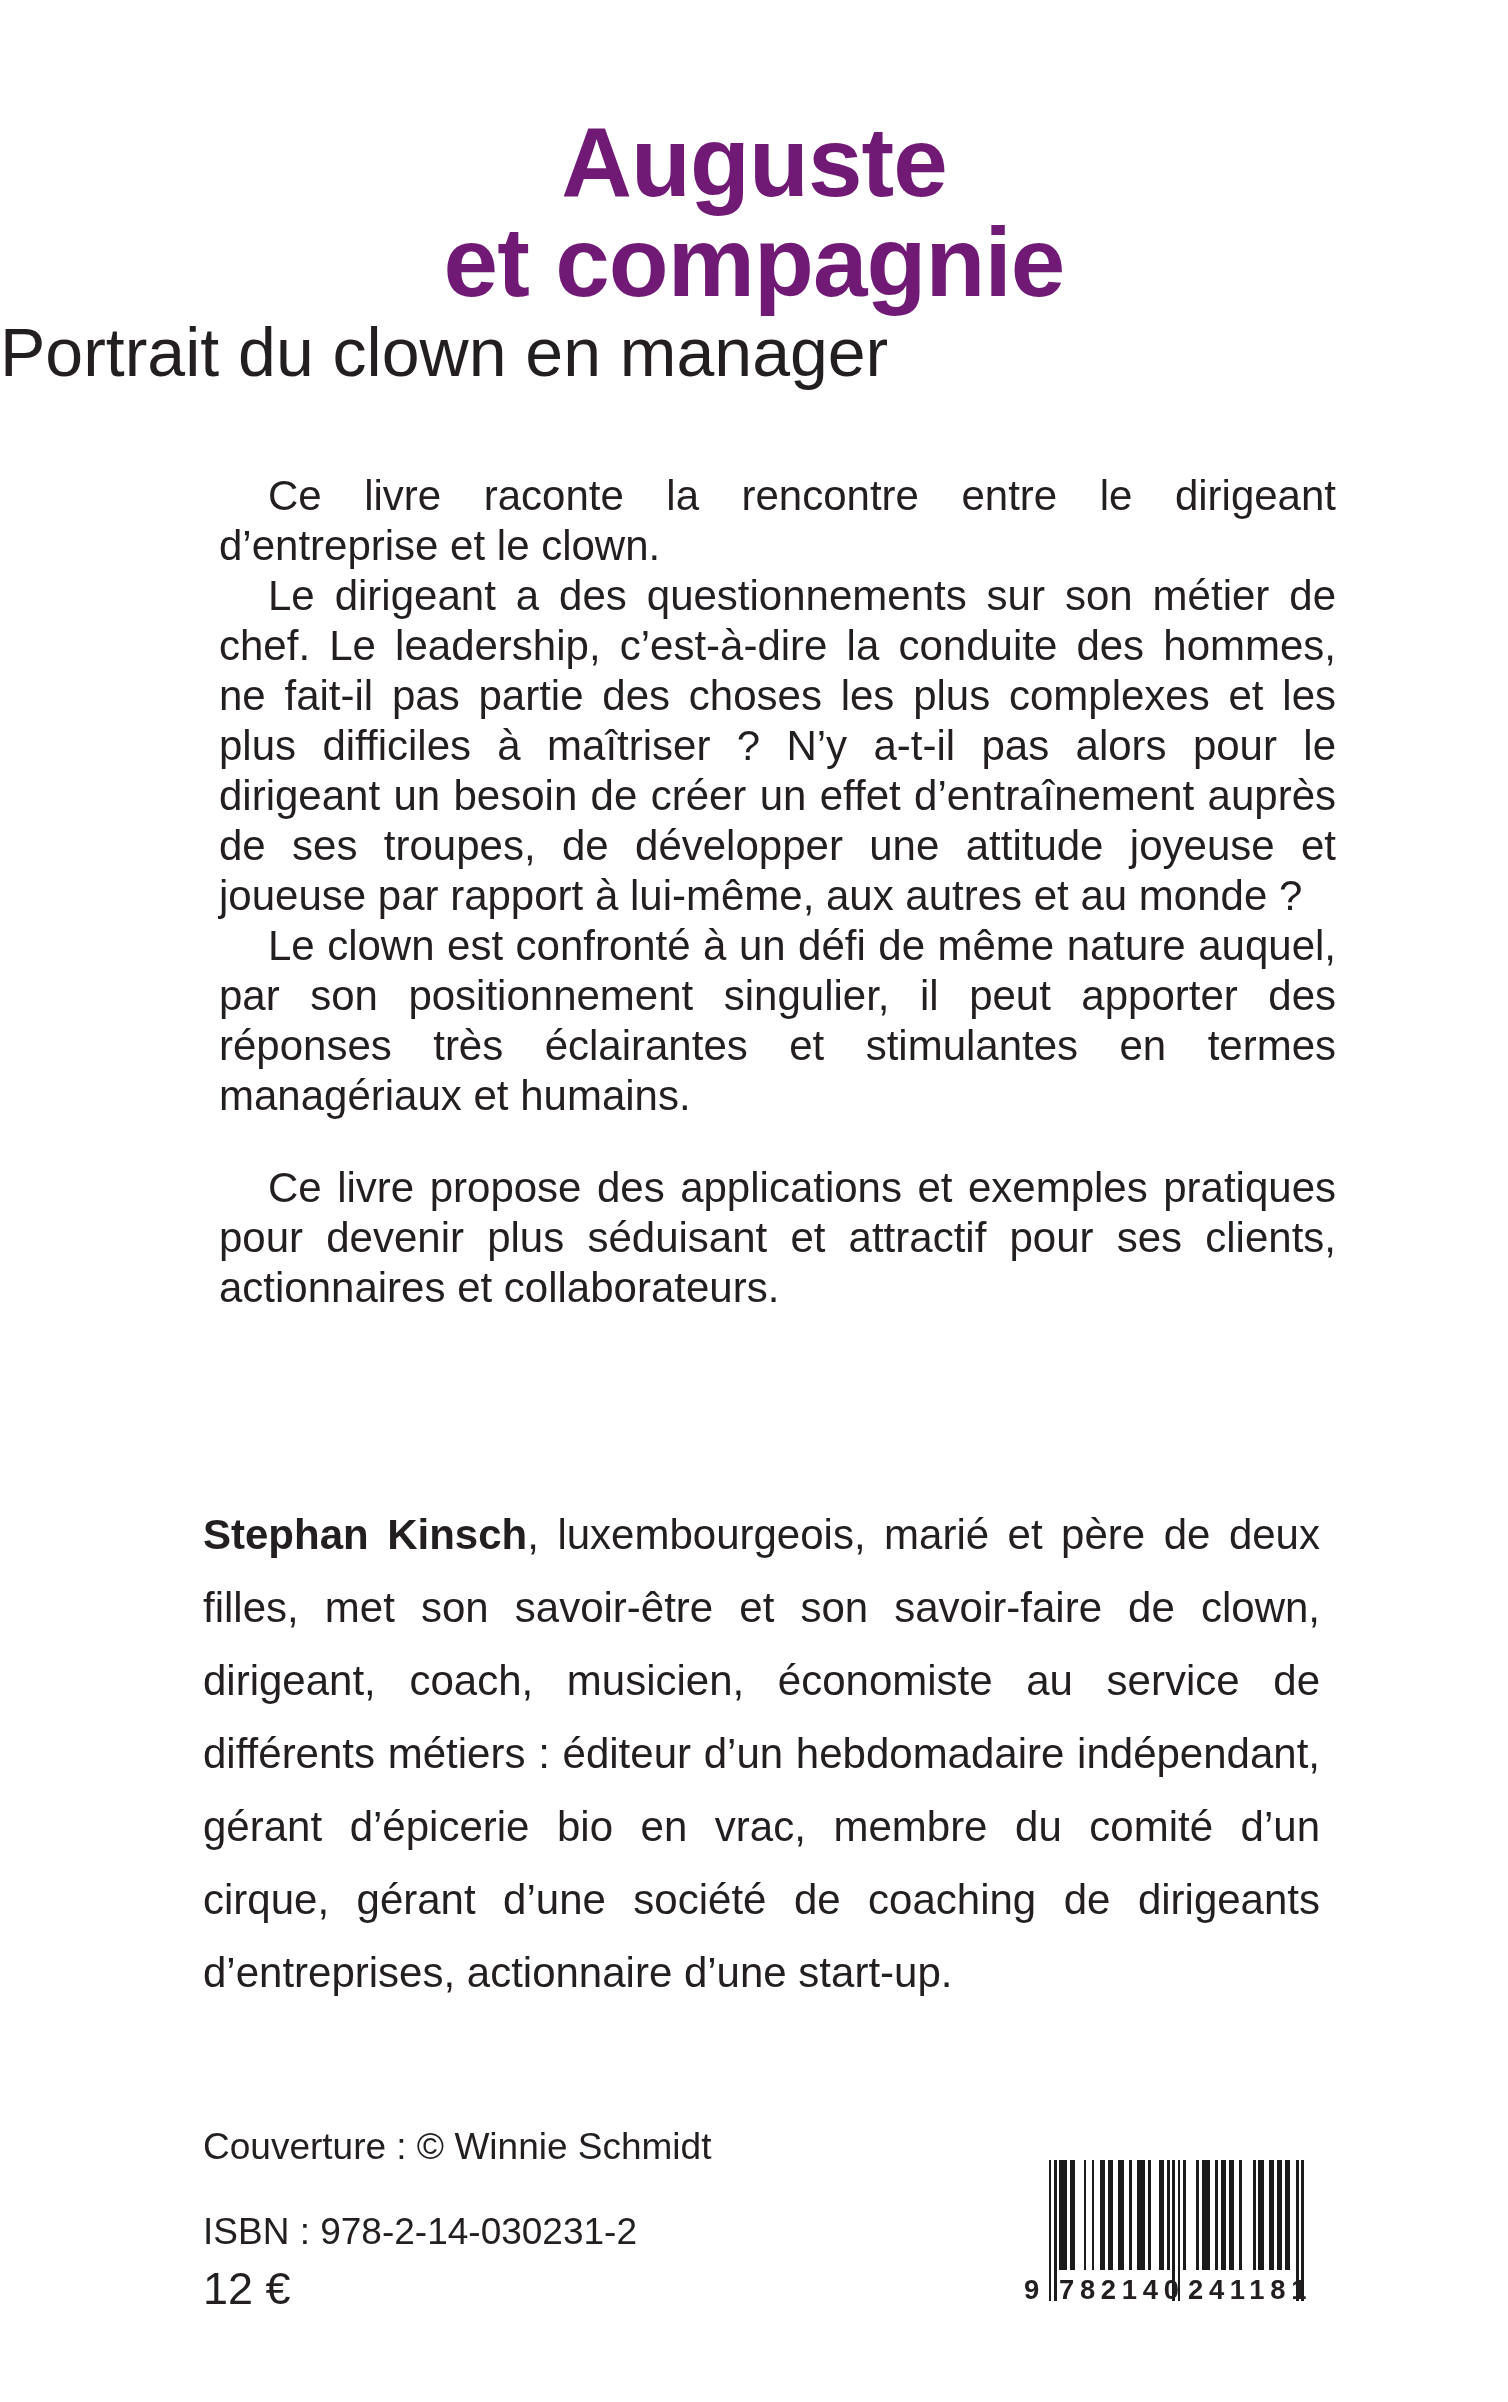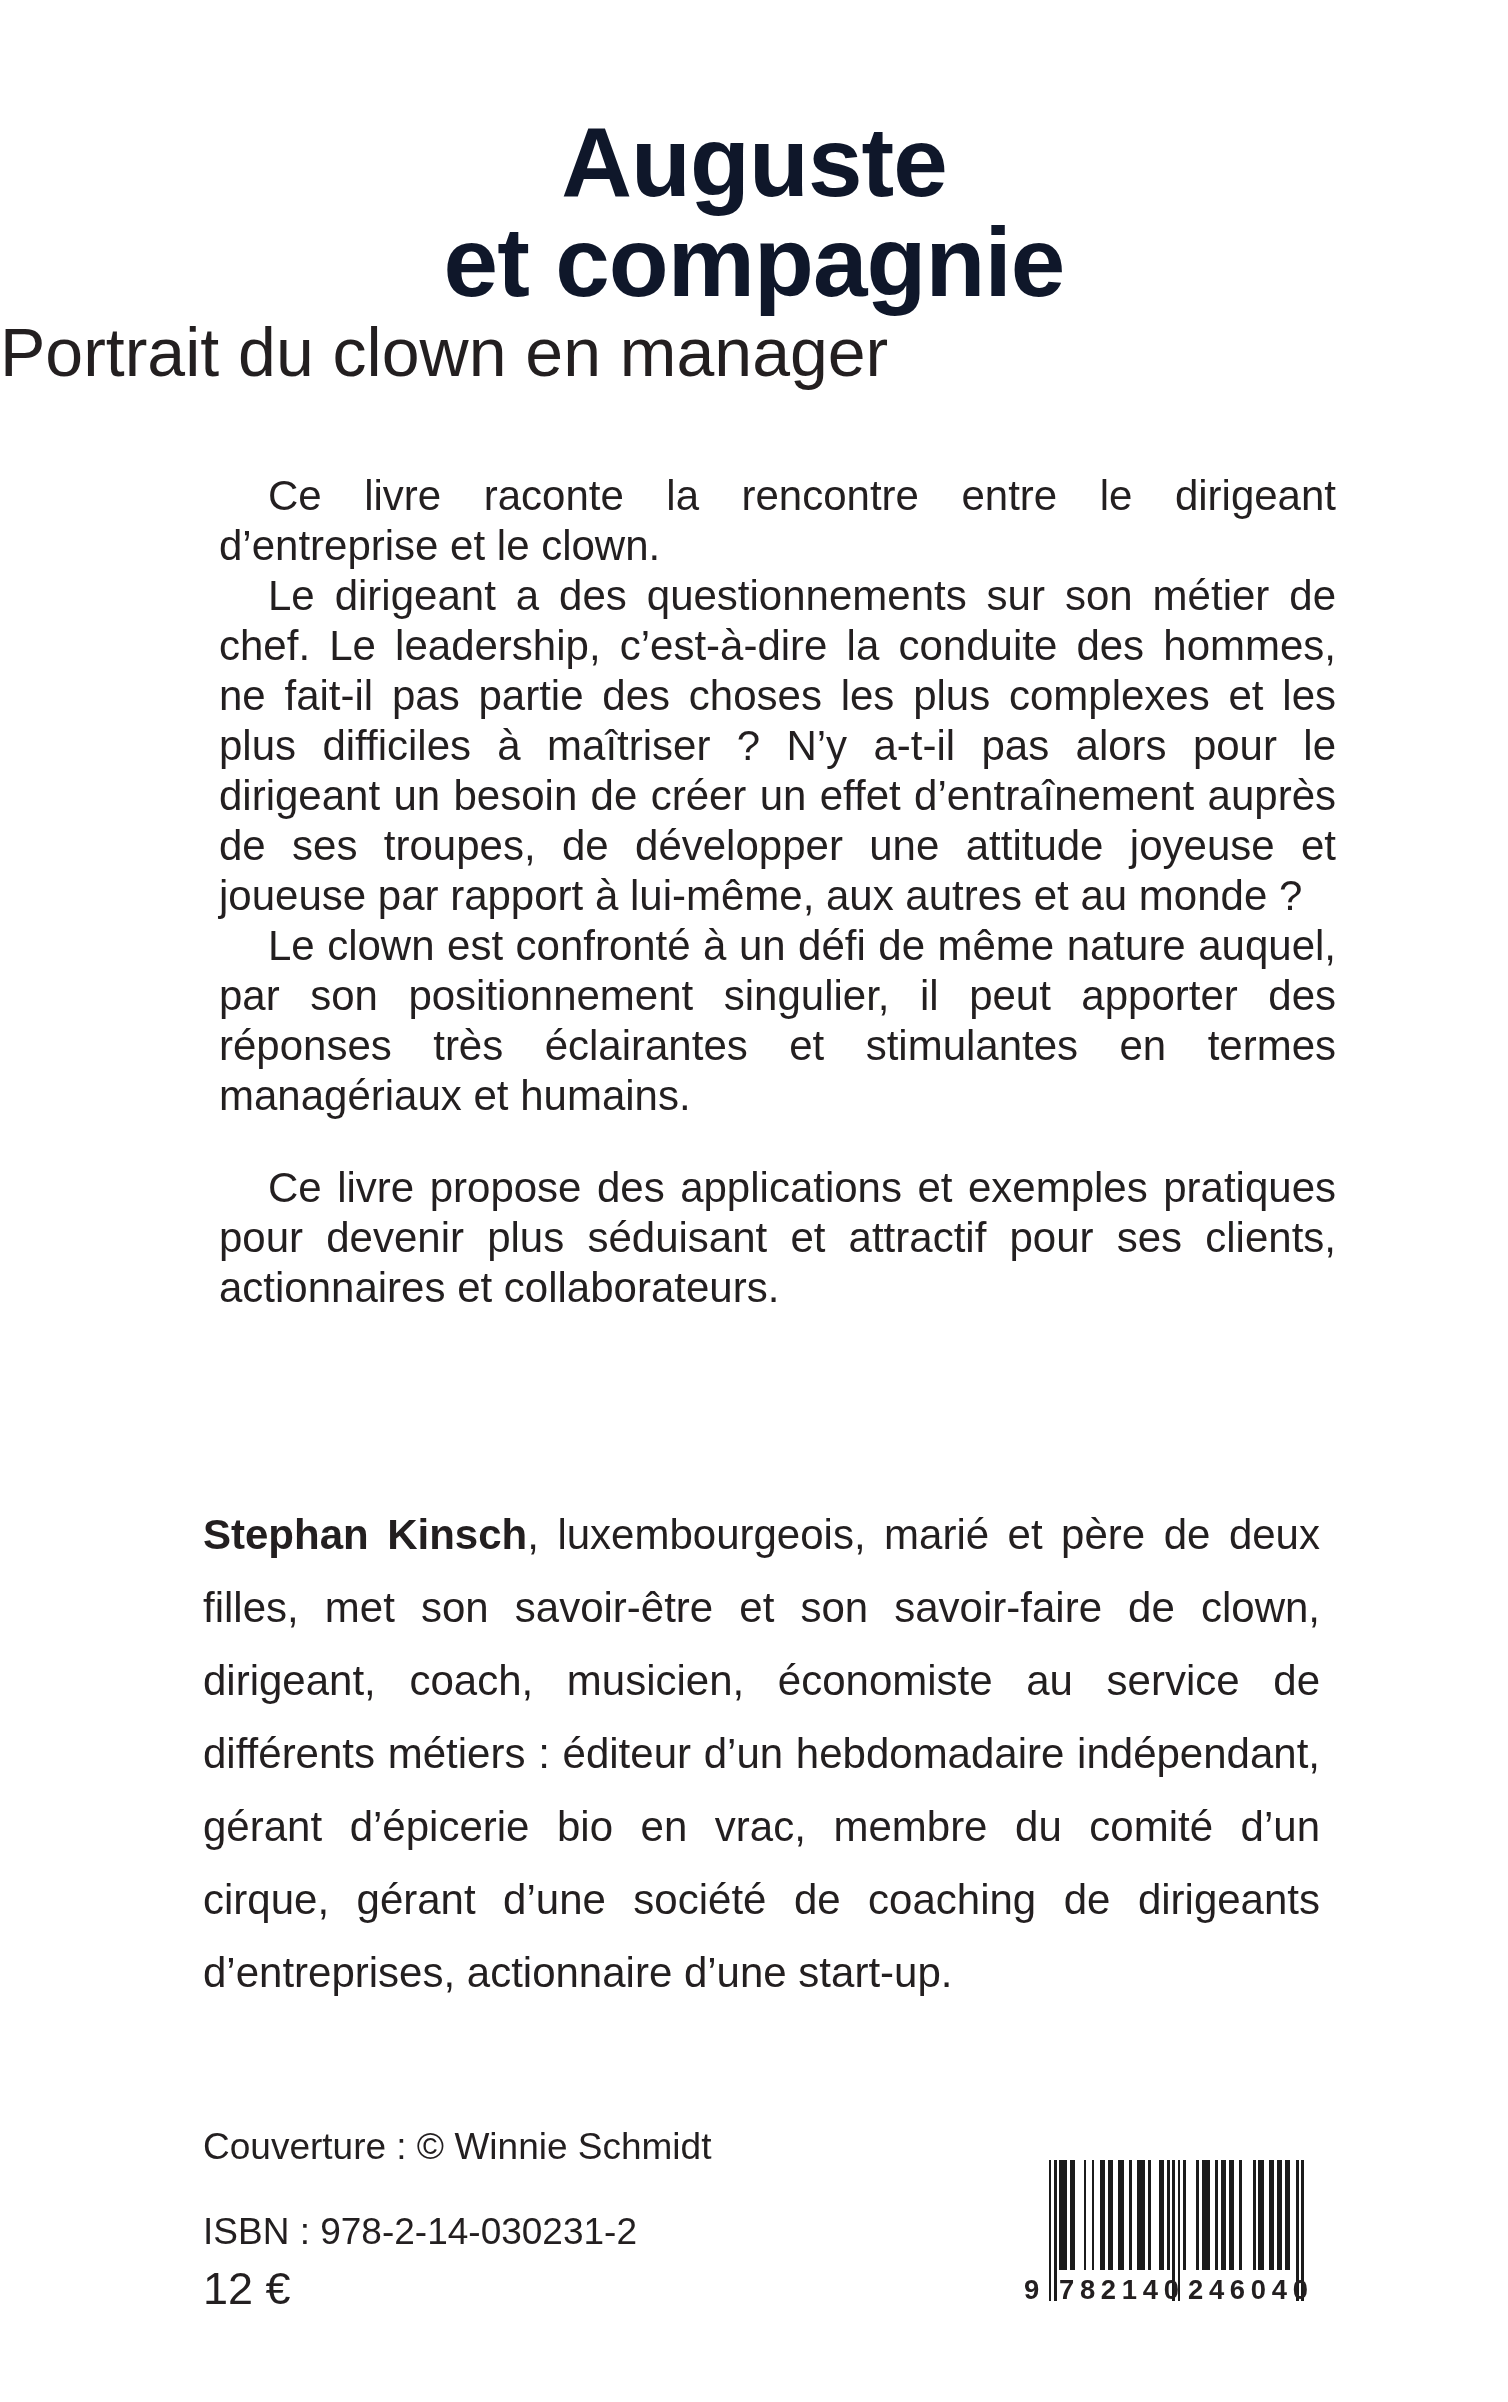--- a/index.html
+++ b/index.html
@@ -72,21 +72,21 @@
   }
   .barcode .n9{position:absolute;left:0;bottom:3.8px;}
   .barcode .g1{position:absolute;left:35px;width:113px;bottom:3.8px;text-align:left;letter-spacing:5.7px;}
   .barcode .g2{position:absolute;left:164px;width:113px;bottom:3.8px;text-align:center;letter-spacing:5.7px;}
 </style>
 </head>
 <body>
 
 <div class="page">
 
-  <div class="title" style="color: #0f172a;">
+  <div class="title" style="color: #701a75;">
     <div>Auguste</div>
     <div>et compagnie</div>
   </div>
 
   <div class="subtitle">Portrait du clown en manager</div>
 
   <div class="body-text">
     <p>Ce livre raconte la rencontre entre le dirigeant d’entreprise et le clown.</p>
     <p>Le dirigeant a des questionnements sur son métier de chef. Le leadership, c’est-à-dire la conduite des hommes, ne fait-il pas partie des choses les plus complexes et les plus difficiles à maîtriser ? N’y a-t-il pas alors pour le dirigeant un besoin de créer un effet d’entraînement auprès de ses troupes, de développer une attitude joyeuse et joueuse par rapport à lui-même, aux autres et au monde ?</p>
     <p>Le clown est confronté à un défi de même nature auquel, par son positionnement singulier, il peut apporter des réponses très éclairantes et stimulantes en termes managériaux et humains.</p>
@@ -195,18 +195,18 @@
         <div class="bc-module on"></div>
         <div class="bc-module"></div>
         <div class="bc-module"></div>
         <div class="bc-module on long"></div>
         <div class="bc-module long"></div>
         <div class="bc-module on long"></div>
       </div>
     <div class="nums">
       <span class="n9">9</span>
       <span class="g1">782140</span>
-      <span class="g2">246040</span>
+      <span class="g2">241181</span>
     </div>
   </div>
 
 </div>
 
 
 </body></html>

